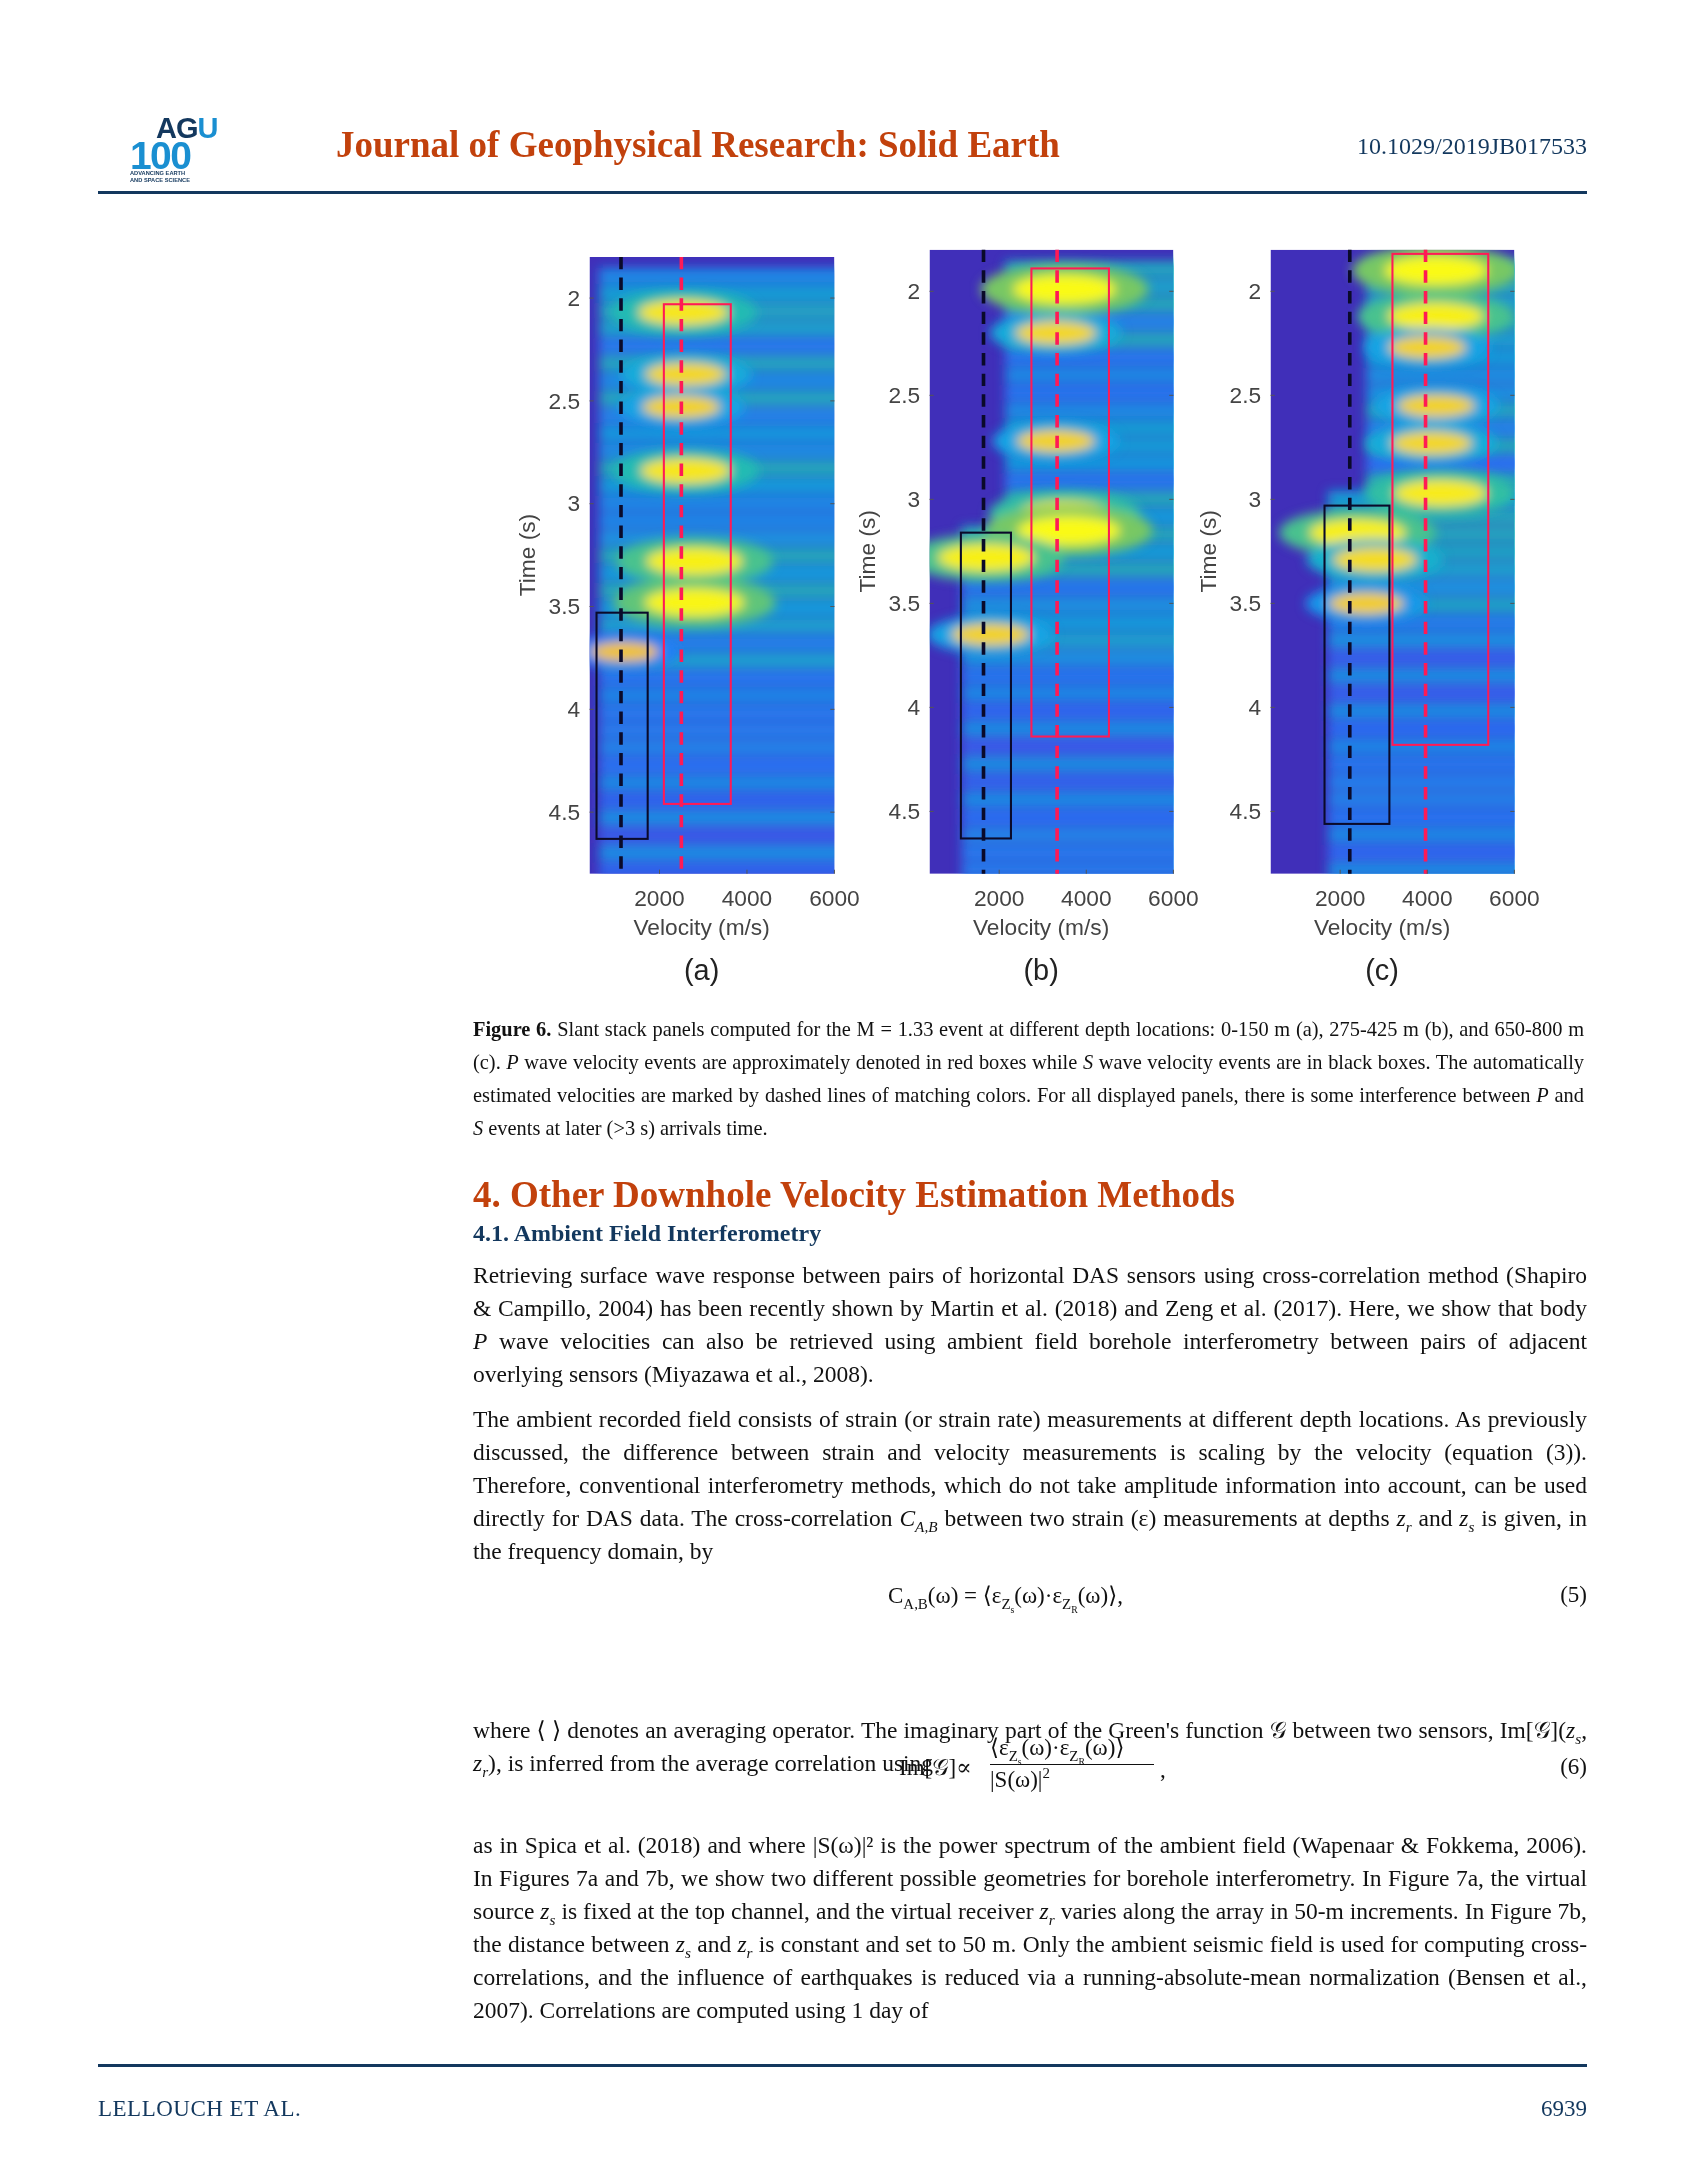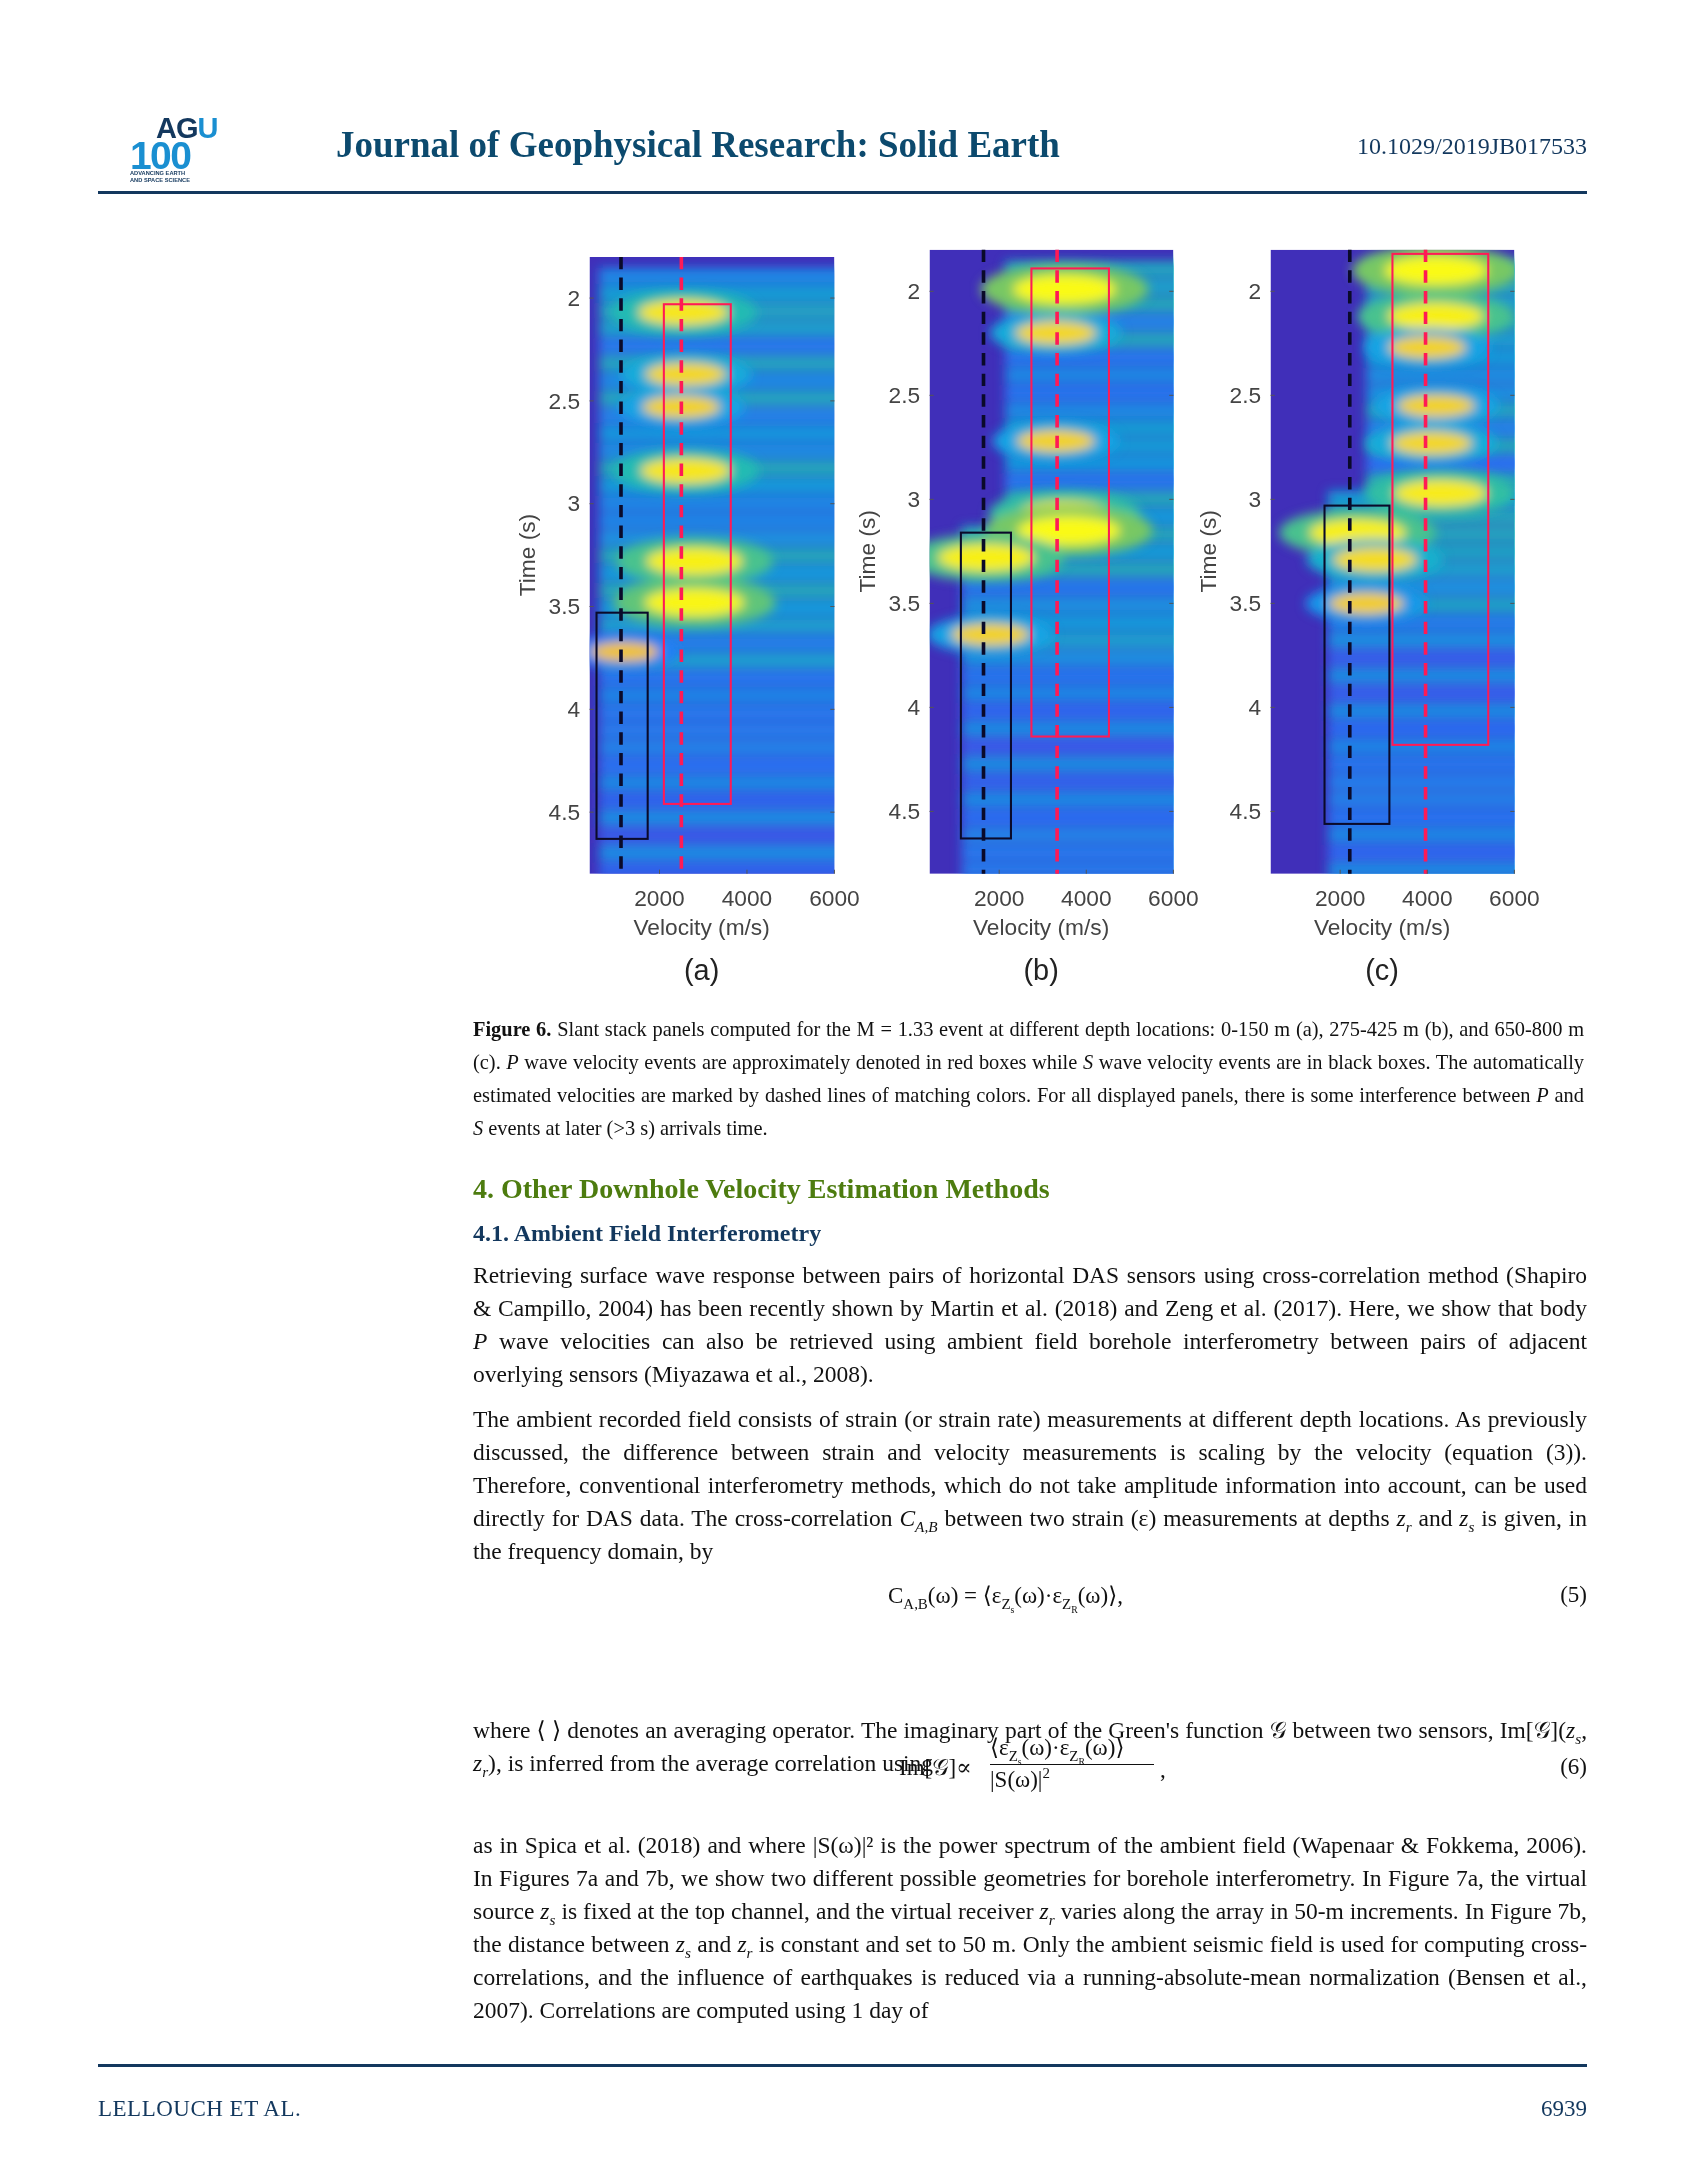--- a/index.html
+++ b/index.html
@@ -6,37 +6,37 @@
   body { width: 1687px; height: 2183px; position: relative; overflow: hidden;
          font-family: "Liberation Serif", "DejaVu Serif", serif; color: #111; }
   .abs { position: absolute; }
 
   
   #logo { left: 130px; top: 115px; width: 67px; height: 78px; }
   #logo .agu { font-family: "Liberation Sans", sans-serif; font-weight: 700; font-size: 29px; line-height: 26px; letter-spacing: -1px; color: #13385e; margin-left: 26px; }
   #logo .agu span.blue { color: #1a8fd1; }
   #logo .hundred { font-family: "Liberation Sans", sans-serif; font-weight: 700; font-size: 39px; line-height: 29px; color: #1a8fd1; letter-spacing: -1.6px; }
   #logo .tag { font-family: "Liberation Sans", sans-serif; font-weight: 700; font-size: 5.7px; line-height: 6.7px; color: #13385e; }
-  #journal-title { left: 336px; top: 123px; font-size: 37px; font-weight: 700; color: #0c4a6e; white-space: nowrap; }
+  #journal-title { left: 336px; top: 123px; font-size: 37px; font-weight: 700; color: #c2410c; white-space: nowrap; }
   #doi { right: 100px; top: 133px; font-size: 24px; color: #13385e; white-space: nowrap; }
   .rule { position: absolute; left: 98px; width: 1489px; height: 3.1px; background: #13385e; }
 
   
   #figure { left: 0; top: 0; width: 1687px; height: 982px; }
   .panel-svg { position: absolute; overflow: visible; }
   .tick-label { font-family: "Liberation Sans", sans-serif; font-size: 44px; fill: #444; }
   .axis-label { font-family: "Liberation Sans", sans-serif; font-size: 44px; fill: #444; }
   .panel-label { font-family: "Liberation Sans", sans-serif; font-size: 56px; fill: #222; }
 
   
   #caption { left: 473px; top: 1013px; width: 1111px; font-size: 20.4px; line-height: 33px; text-align: justify; }
   #caption b { font-weight: 700; }
 
   
-  #sec-heading { left: 473px; top: 1173px; font-size: 28px; font-weight: 700; color: #4d7c0f; white-space: nowrap; }
+  #sec-heading { left: 473px; top: 1173px; font-size: 37px; font-weight: 700; color: #c2410c; white-space: nowrap; }
   #subsec-heading { left: 473px; top: 1220px; font-size: 24px; font-weight: 700; color: #13385e; white-space: nowrap; }
 
   .para { position: absolute; left: 473px; width: 1114px; font-size: 23.5px; line-height: 33px; text-align: justify; }
   .para i { font-style: italic; }
   .eq { position: absolute; left: 473px; width: 1114px; font-size: 23px; white-space: nowrap; }
   .eqnum { position: absolute; right: 0; }
   sub, sup { font-size: 65%; line-height: 0; }
 
   #footer-author { left: 98px; top: 2096px; font-size: 23px; color: #13385e; letter-spacing: 0.5px; }
   #footer-page { right: 100px; top: 2096px; font-size: 23px; color: #13385e; }

